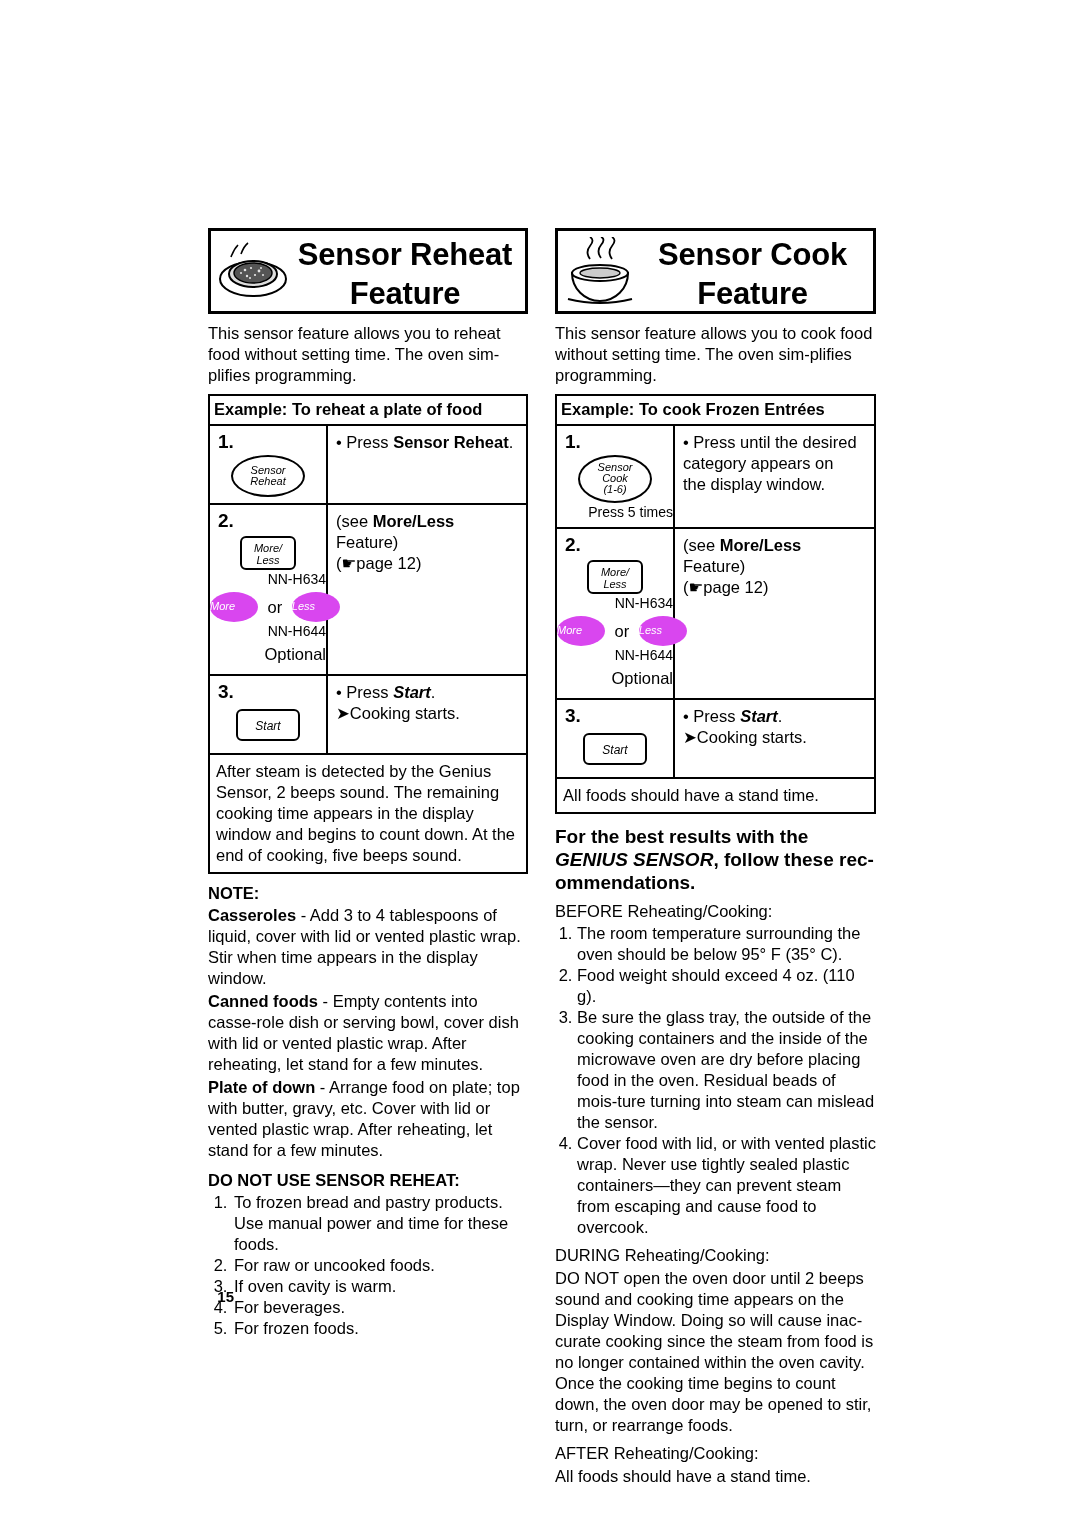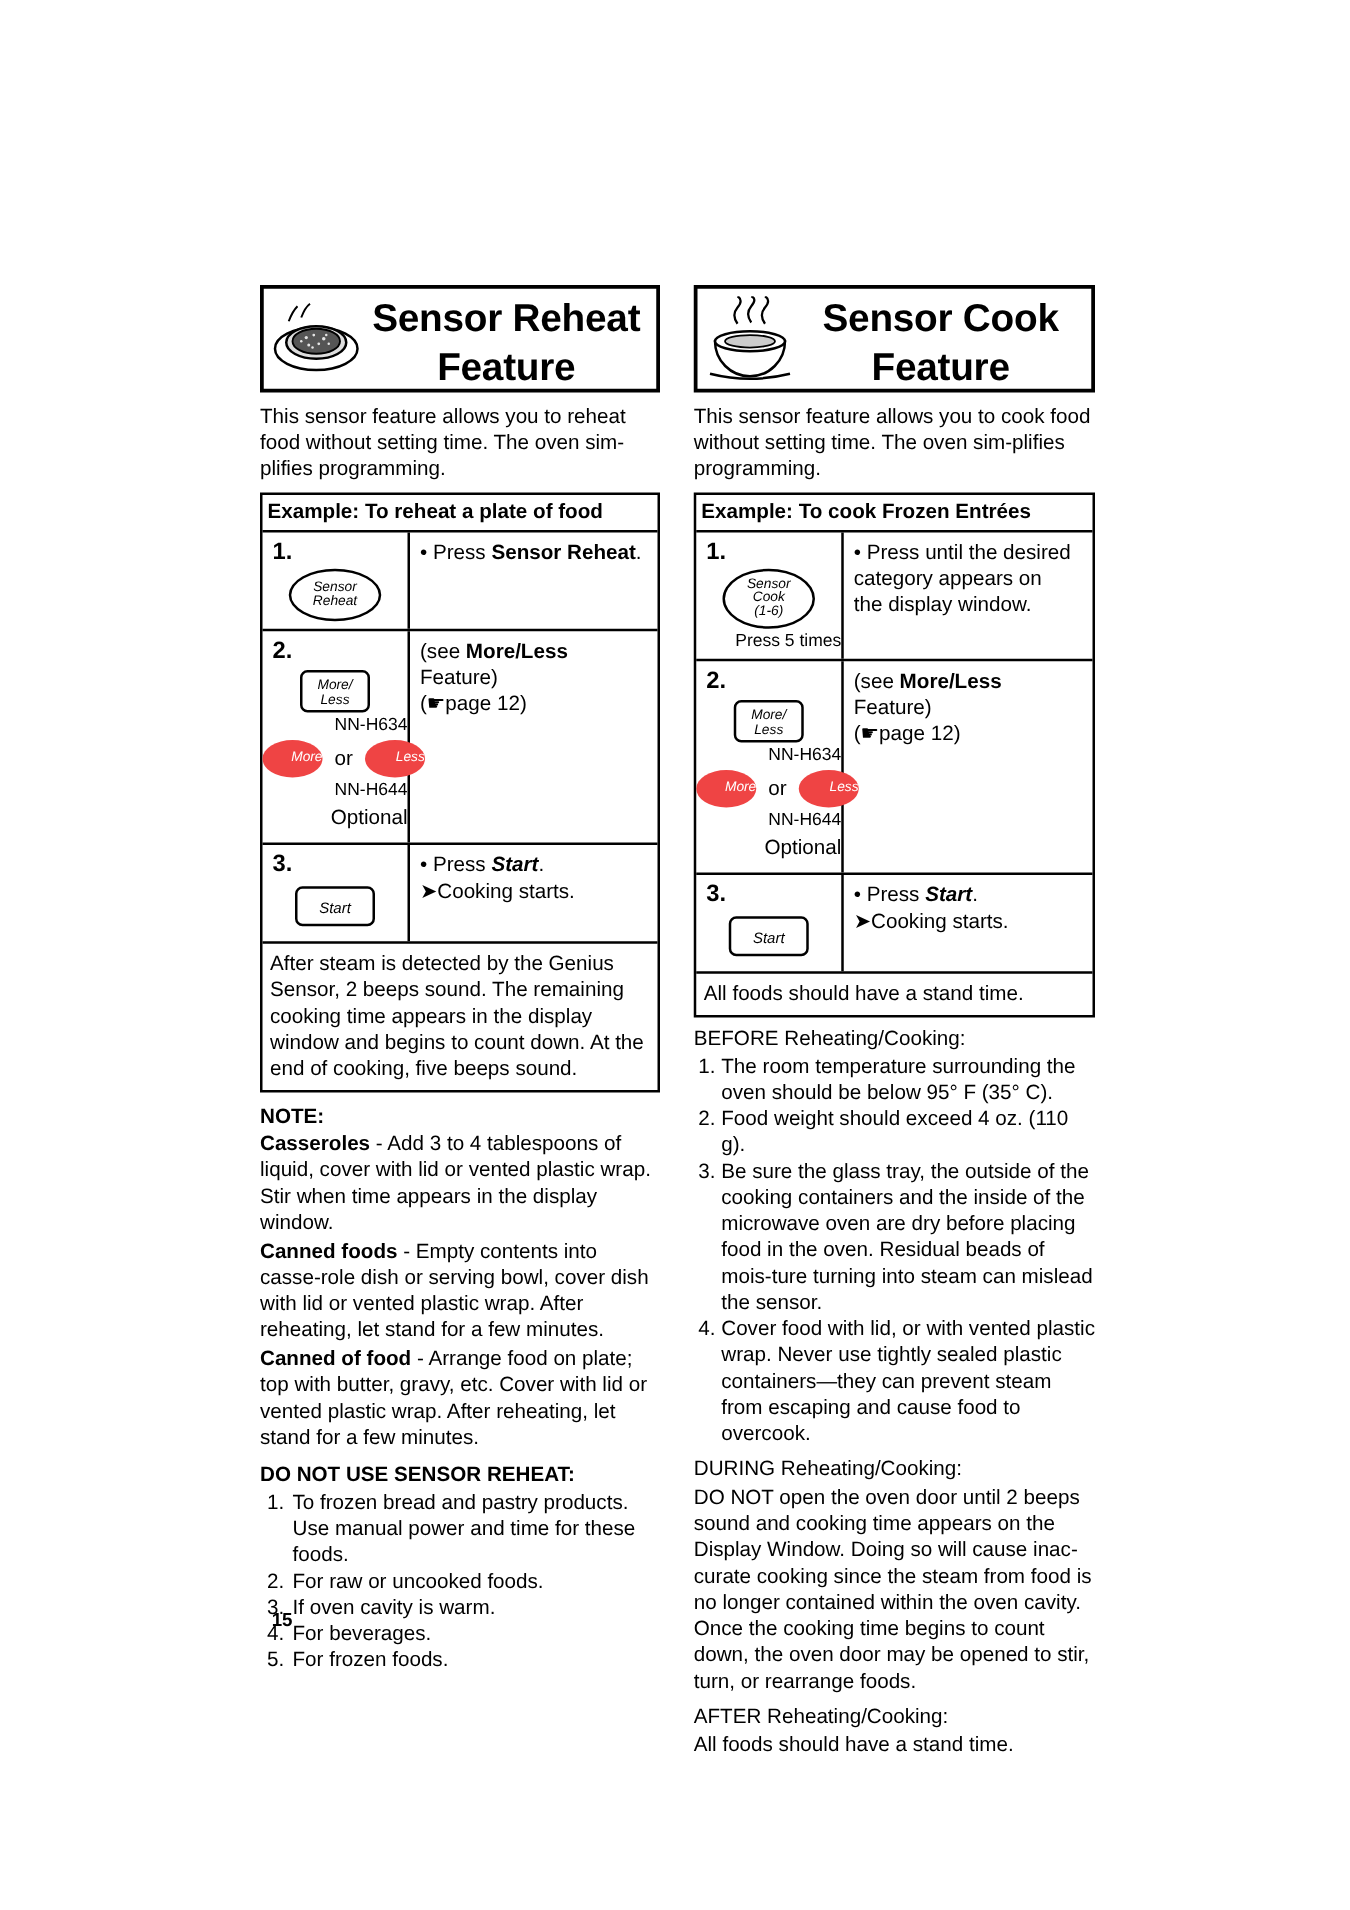--- a/index.html
+++ b/index.html
@@ -123,24 +123,24 @@
     border: 2px solid #000;
     border-radius: 6px;
     text-align: center;
     font-style: italic;
     font-size: 11px;
     line-height: 12px;
     display: inline-block;
     box-sizing: border-box;
   }
   .btn-dark {
-    background: #ef4444;
+    background: #d946ef;
     color: #fff;
     border-radius: 50%;
-    text-align: right;
+    text-align: left;
     font-style: italic;
     font-size: 11px;
     display: inline-block;
     box-sizing: border-box;
   }
   .sensor-oval {
     width: 74px; height: 42px;
     padding-top: 8px;
     margin: 2px auto 0 auto;
     display: block;
@@ -341,21 +341,21 @@
 
       <div class="note-title">NOTE:</div>
 
       <div class="para">
         <b>Casseroles</b><span> - Add 3 to 4 tablespoons of liquid, cover with lid or vented plastic wrap. Stir when time appears in the display window.</span>
       </div>
       <div class="para">
         <b>Canned foods</b><span> - Empty contents into casse-role dish or serving bowl, cover dish with lid or vented plastic wrap. After reheating, let stand for a few minutes.</span>
       </div>
       <div class="para">
-        <b>Canned of food</b><span> - Arrange food on plate; top with butter, gravy, etc. Cover with lid or vented plastic wrap. After reheating, let stand for a few minutes.</span>
+        <b>Plate of down</b><span> - Arrange food on plate; top with butter, gravy, etc. Cover with lid or vented plastic wrap. After reheating, let stand for a few minutes.</span>
       </div>
 
       <div class="sub-head">DO NOT USE SENSOR REHEAT:</div>
       <ol class="numlist">
         <li>To frozen bread and pastry products. Use manual power and time for these foods.</li>
         <li>For raw or uncooked foods.</li>
         <li>If oven cavity is warm.</li>
         <li>For beverages.</li>
         <li>For frozen foods.</li>
       </ol>
@@ -433,20 +433,25 @@
             <div>• Press <b><i>Start</i></b>.</div>
             <div>➤Cooking starts.</div>
           </div>
         </div>
 
         <div class="exrow">
           <div class="afterpara">All foods should have a stand time.</div>
         </div>
       </div>
 
+      <div class="rec-head">
+        <span>For the best results with the</span><br>
+        <span class="ital">GENIUS SENSOR</span><span>, follow these rec-</span><br>
+        <span>ommendations.</span>
+      </div>
 
       <div class="rec-sub">
         <span style="font-weight: normal;">BEFORE</span><span> Reheating/Cooking:</span>
       </div>
       <ol class="reclist">
         <li>The room temperature surrounding the oven should be below 95° F (35° C).</li>
         <li>Food weight should exceed 4 oz. (110 g).</li>
         <li>Be sure the glass tray, the outside of the cooking containers and the inside of the microwave oven are dry before placing food in the oven. Residual beads of mois-ture turning into steam can mislead the sensor.</li>
         <li>Cover food with lid, or with vented plastic wrap. Never use tightly sealed plastic containers—they can prevent steam from escaping and cause food to overcook.</li>
       </ol>

